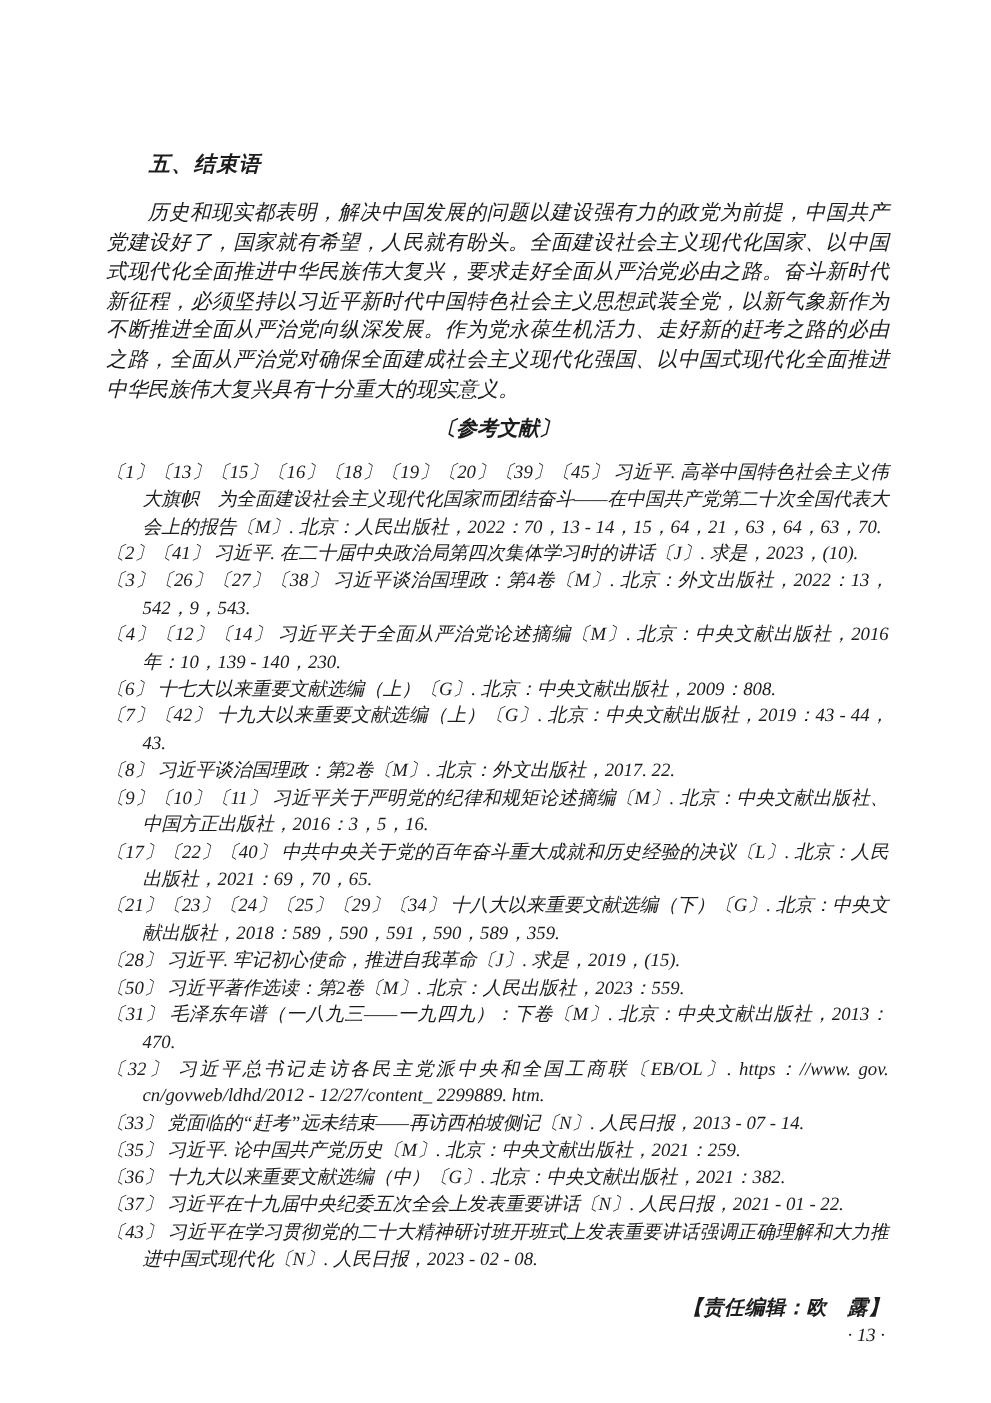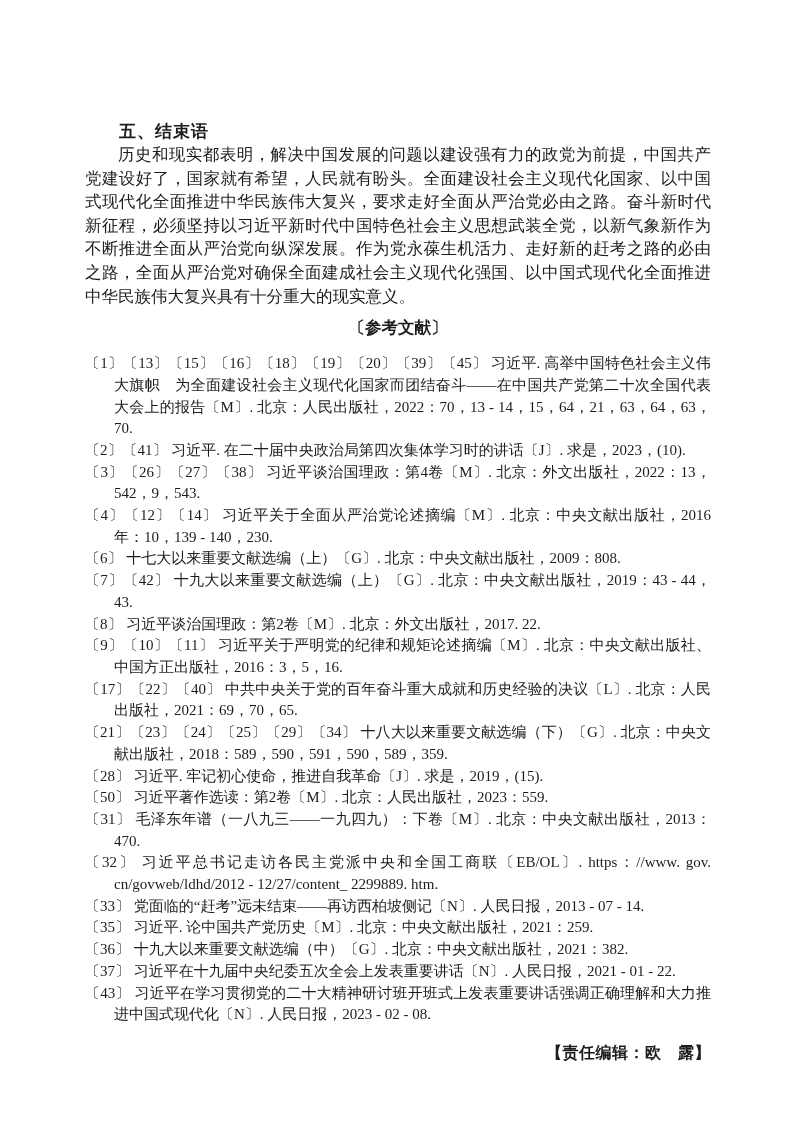--- a/index.html
+++ b/index.html
@@ -16,30 +16,31 @@
     position: absolute;
     left: 0; top: 0;
     width: 793px; height: 1122px;
     background: #ffffff;
   }
   .content {
     position: absolute;
     left: 85px;
     top: 0;
     width: 626px;
+    font-style: italic;
   }
   .section-heading {
     margin-top: 120px;
     font-size: 17px;
     font-weight: bold;
     text-indent: 2em;
     letter-spacing: 1px;
   }
   .body-para {
-    margin-top: 0;
+    margin-top: 15px;
     font-size: 16.5px;
     line-height: 23.6px;
     text-align: justify;
     text-indent: 2em;
   }
   .ref-heading {
     margin-top: 9px;
     font-size: 16.5px;
     font-weight: bold;
     text-align: center;
@@ -97,15 +98,16 @@
       <div class="ref-item">〔32〕 习近平总书记走访各民主党派中央和全国工商联〔EB/OL〕. https：//www. gov. cn/govweb/ldhd/2012 - 12/27/content_ 2299889. htm.</div>
       <div class="ref-item">〔33〕 党面临的“赶考”远未结束——再访西柏坡侧记〔N〕. 人民日报，2013 - 07 - 14.</div>
       <div class="ref-item">〔35〕 习近平. 论中国共产党历史〔M〕. 北京：中央文献出版社，2021：259.</div>
       <div class="ref-item">〔36〕 十九大以来重要文献选编（中）〔G〕. 北京：中央文献出版社，2021：382.</div>
       <div class="ref-item">〔37〕 习近平在十九届中央纪委五次全会上发表重要讲话〔N〕. 人民日报，2021 - 01 - 22.</div>
       <div class="ref-item">〔43〕 习近平在学习贯彻党的二十大精神研讨班开班式上发表重要讲话强调正确理解和大力推进中国式现代化〔N〕. 人民日报，2023 - 02 - 08.</div>
     </div>
 
     <div class="editor-line">【责任编辑：欧　露】</div>
 
+    <div class="page-number">· 13 ·</div>
 
   </div>
 </div>
 
 </body></html>

